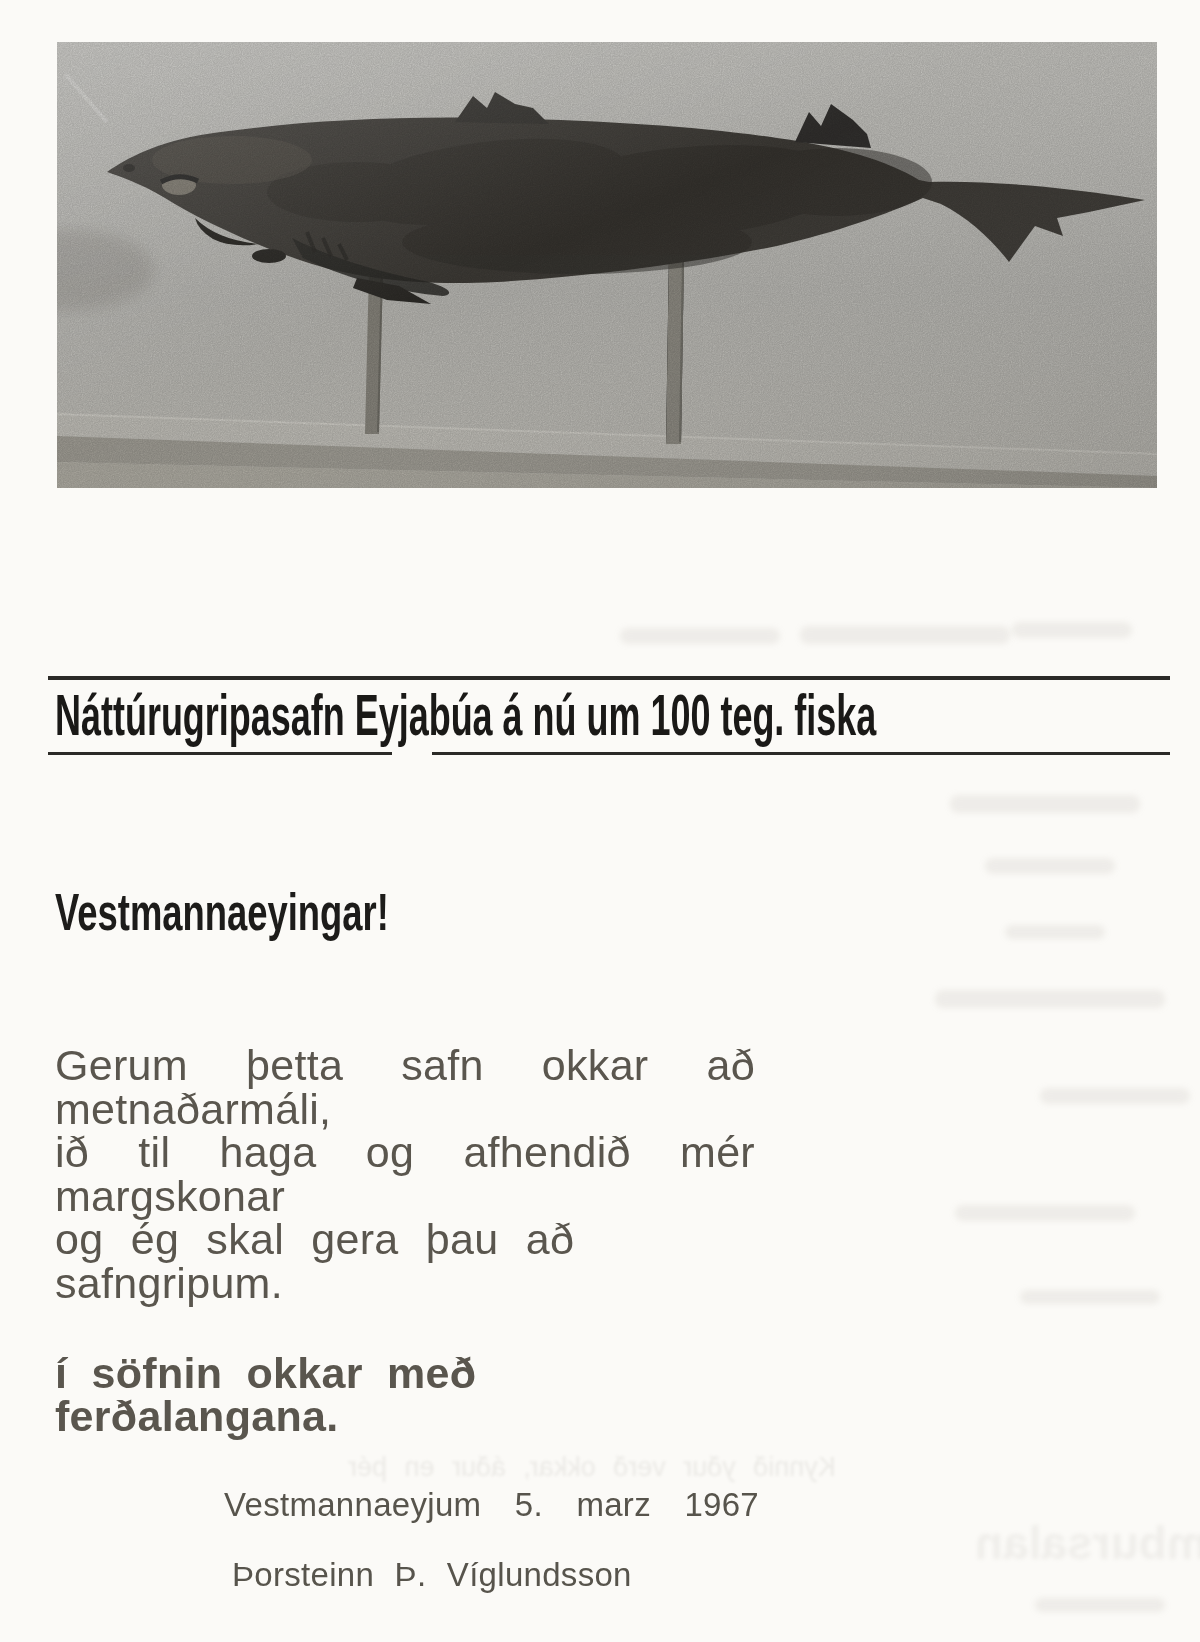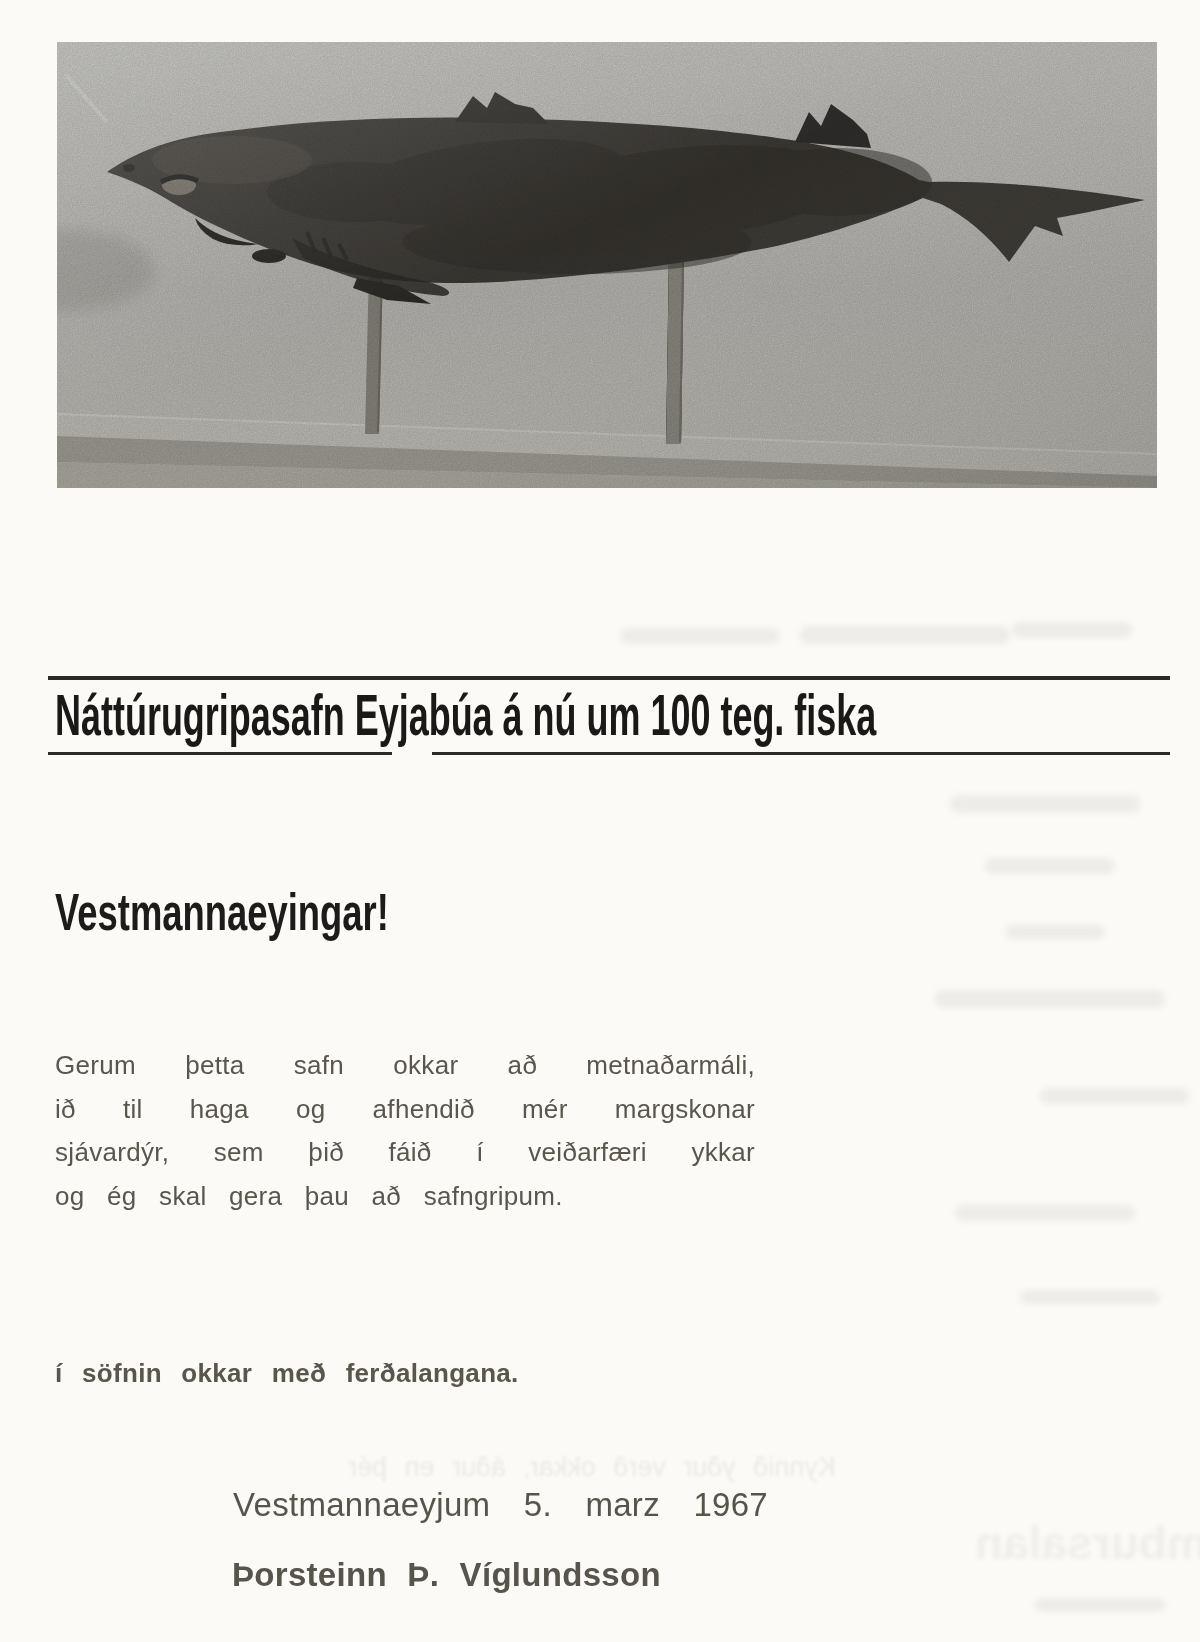--- a/index.html
+++ b/index.html
@@ -24,30 +24,30 @@
     display:inline-block;font-size:58px;font-weight:700;color:#1a1917;
     letter-spacing:0px;transform:scaleX(0.62);transform-origin:left center;
     white-space:nowrap;line-height:1;
   }
   .subhead{left:55px;top:886px;white-space:nowrap;}
   .subhead span{
     display:inline-block;font-size:52px;font-weight:700;color:#1d1c1a;
     transform:scaleX(0.70);transform-origin:left center;white-space:nowrap;line-height:1;
   }
   
-  .bodycol{left:55px;width:700px;font-size:26px;line-height:43.5px;
+  .bodycol{left:55px;width:700px;font-size:43px;line-height:43.5px;
     letter-spacing:0.3px;color:#5a564e;}
   .para1{top:1044px;}
   .para2{top:1352px;line-height:43px;}
   .jline{text-align:justify;text-align-last:justify;width:700px;}
   .lastline1{word-spacing:15px;}
   .lastline2{word-spacing:12px;width:700px;font-weight:bold;}
   .sig{font-size:33px;letter-spacing:0.3px;color:#57544c;white-space:nowrap;}
-  .sig1{left:233px;top:1486px;word-spacing:24px;}
-  .sig2{left:232px;top:1556px;word-spacing:11px;font-weight:bold;}
+  .sig1{left:224px;top:1486px;word-spacing:24px;}
+  .sig2{left:232px;top:1556px;word-spacing:11px;}
   
   .ghost{color:#8a857d;filter:blur(1.6px);transform:scaleX(-1);
     transform-origin:center;white-space:nowrap;}
   .ghost-line{left:348px;top:1452px;font-size:27px;opacity:0.14;word-spacing:10px;}
   .ghost-brand{left:975px;top:1516px;font-size:46px;font-weight:700;opacity:0.10;filter:blur(2.2px);}
   .smudge{background:rgba(148,142,134,0.12);border-radius:8px;filter:blur(3px);}
 </style>
 </head>
 <body>
 
@@ -150,21 +150,20 @@
 <div class="abs rule rule-bottom-a"></div>
 <div class="abs rule rule-bottom-b"></div>
 
 <div class="abs subhead">
   <span>Vestmannaeyingar!</span>
 </div>
 
 <div class="abs bodycol para1">
   <div class="jline">Gerum þetta safn okkar að metnaðarmáli,</div>
   <div class="jline">ið til haga og afhendið mér margskonar</div>
-  <div class="jline">sjávardýr, sem þið fáið í veiðarfæri ykkar</div>
   <div class="lastline1">og ég skal gera þau að safngripum.</div>
 </div>
 
 <div class="abs bodycol para2">
   <div class="lastline2">í söfnin okkar með ferðalangana.</div>
 </div>
 
 <div class="abs sig sig1">Vestmannaeyjum  5.  marz  1967</div>
 <div class="abs sig sig2">Þorsteinn  Þ.  Víglundsson</div>
 

